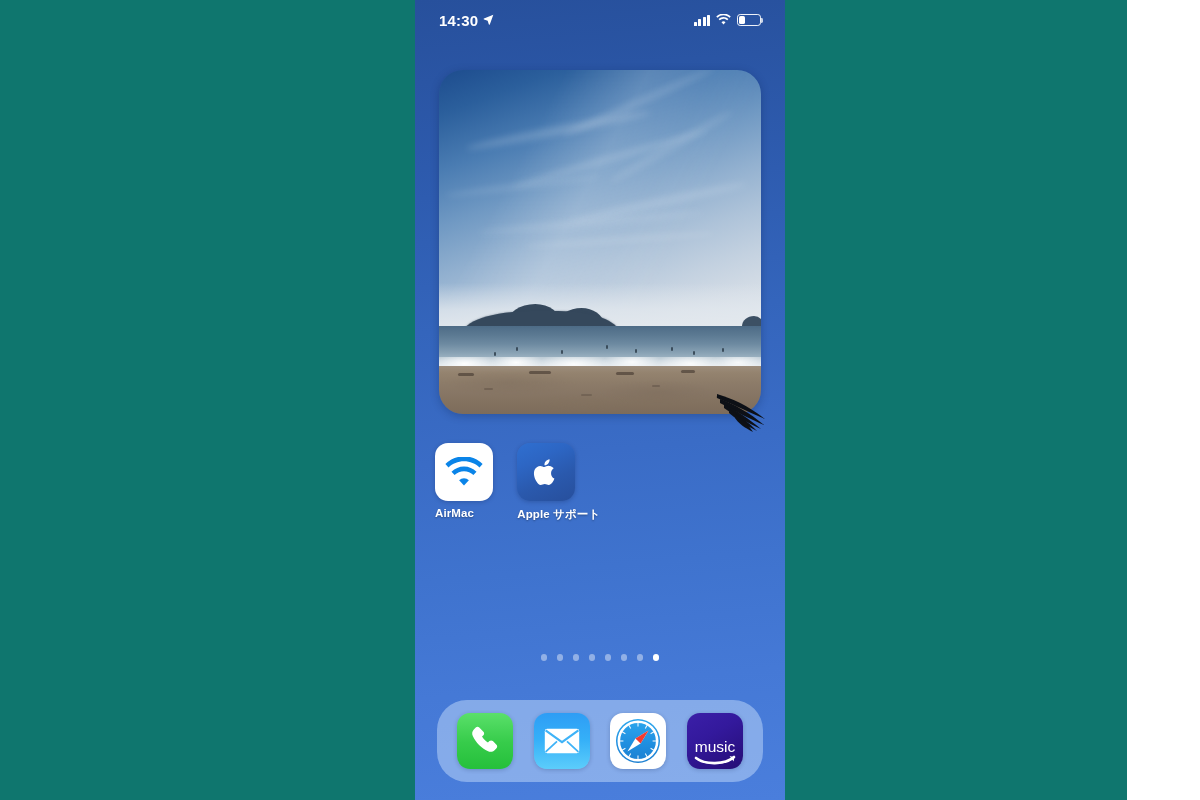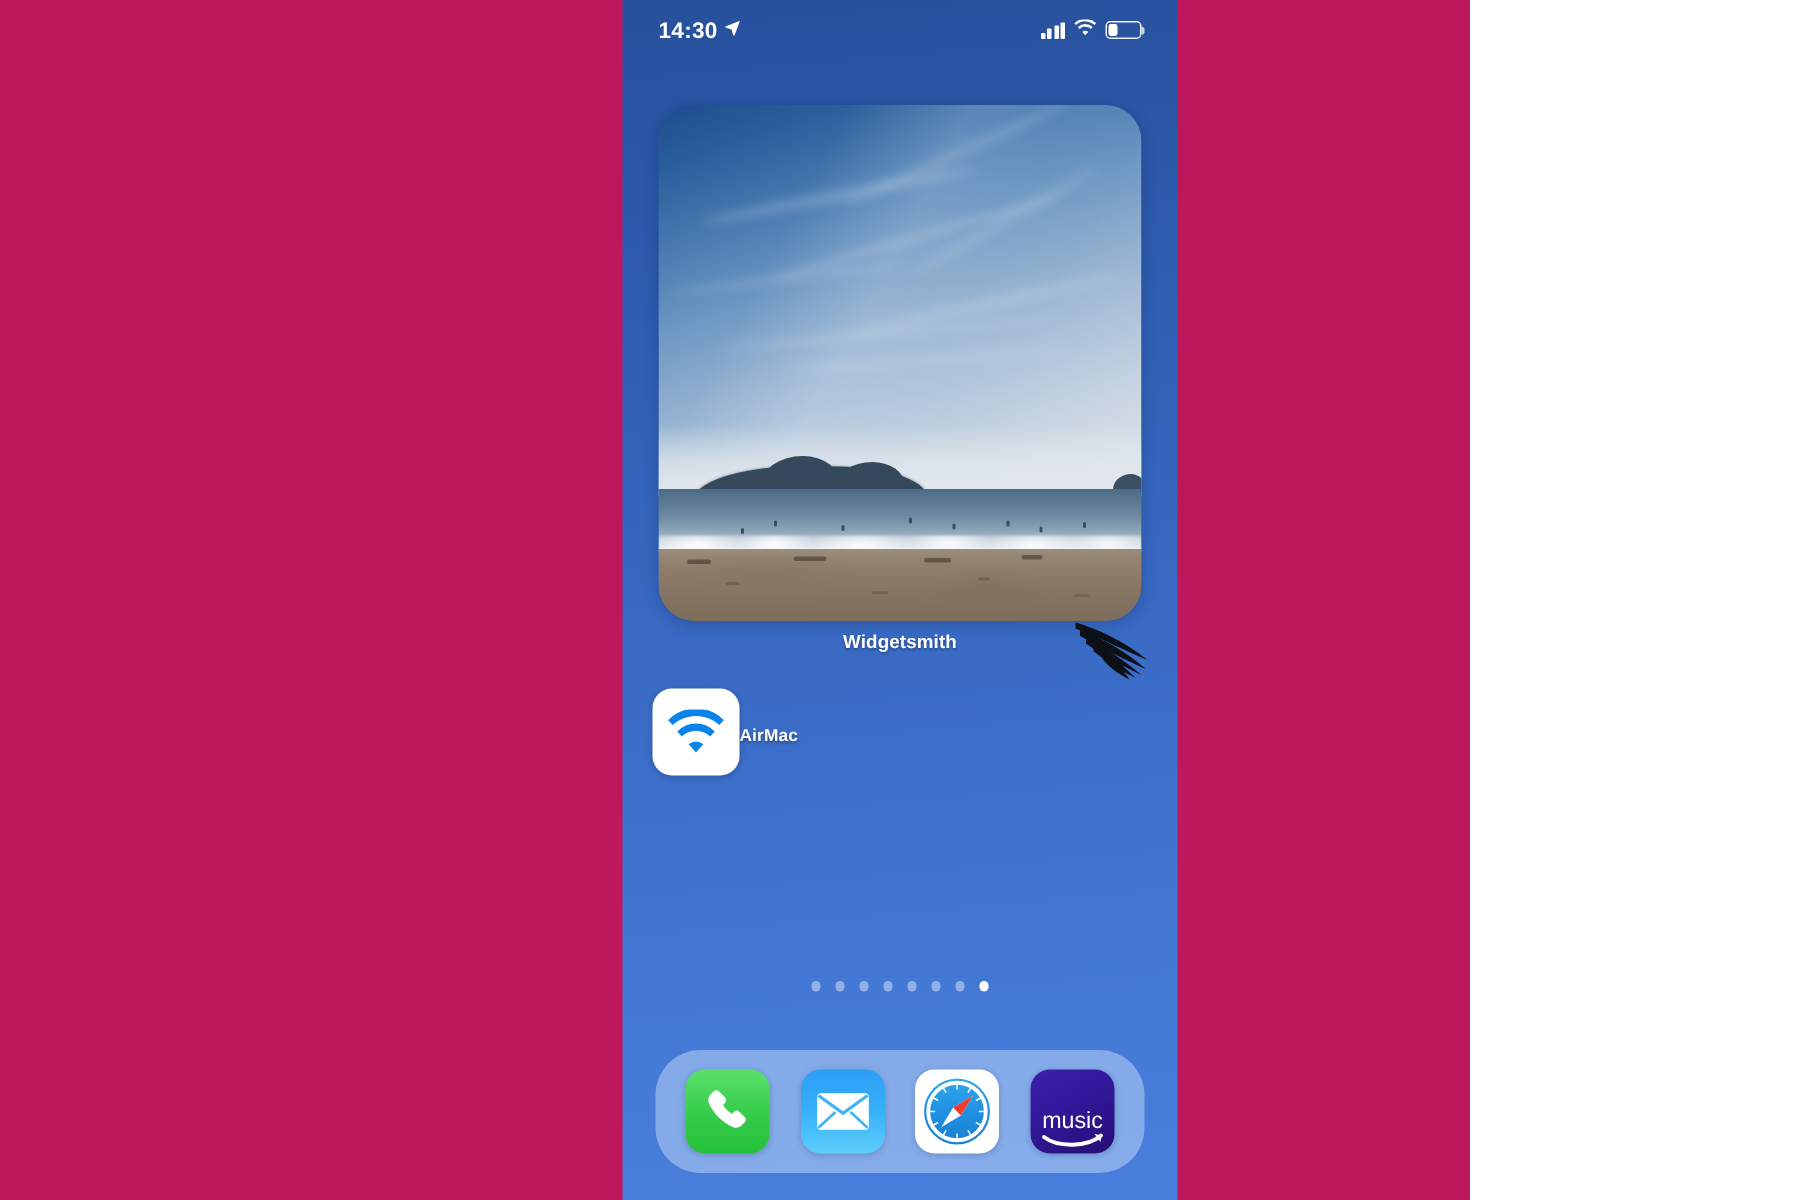--- a/index.html
+++ b/index.html
@@ -11,23 +11,23 @@
     overflow: hidden;
   }
   body {
     font-family: "Liberation Sans", sans-serif;
     -webkit-font-smoothing: antialiased;
   }
 
   
   #page {
     position: relative;
-    width: 980px;
+    width: 1127px;
     height: 800px;
-    background: #be185d;
+    background: #0f766e;
   }
 
   
   #phone-screen {
     position: absolute;
     left: 415px;
     top: 0px;
     width: 370px;
     height: 800px;
     overflow: hidden;
@@ -319,23 +319,22 @@
     top: 443px;
     width: 370px;
     display: grid;
     grid-template-columns: repeat(4, 1fr);
     padding: 0 20px;
     box-sizing: border-box;
     row-gap: 22px;
   }
   .app {
     display: flex;
-    flex-direction: row;
-    align-items: center;
-    margin-top: 16px;
+    flex-direction: column;
+    align-items: flex-start;
   }
   .app-icon {
     position: relative;
     width: 58px;
     height: 58px;
     border-radius: 13px;
     overflow: hidden;
     box-shadow: 0 1px 4px rgba(10,28,70,0.26);
     display: flex;
     align-items: center;
@@ -505,38 +504,46 @@
         <svg id="bird-wing" viewBox="0 0 62 40">
           <g fill="#0d1016">
             <path d="M2 2 C16 6 34 14 50 27 C38 22 20 13 2 6 Z"></path>
             <path d="M5 7 C19 12 35 21 49 33 C37 28 20 19 5 11 Z"></path>
             <path d="M9 12 C21 18 34 27 46 37 C35 32 20 24 9 16 Z"></path>
             <path d="M14 17 C24 23 33 30 42 39 C32 34 21 27 14 21 Z"></path>
             <path d="M20 22 C27 27 33 32 38 40 C30 36 23 31 20 26 Z"></path>
           </g>
         </svg>
 
-        <div id="widget-label">Widgetsmith</div>
       </div>
     </div>
 
     <div id="app-grid">
 
       <div class="app">
         <div class="app-icon ic-airmac">
           <svg width="40" height="30" viewBox="0 0 40 30">
             <path d="M20 28.6 15.1 23.2a7.2 7.2 0 0 1 9.8 0L20 28.6z" fill="#0a84e8"></path>
             <path d="M20 14.2c3.6 0 6.9 1.4 9.4 3.8l3.1-3.3A18 18 0 0 0 20 9.4a18 18 0 0 0-12.5 5.3l3.1 3.3c2.5-2.4 5.8-3.8 9.4-3.8z" fill="#0a84e8"></path>
             <path d="M20 4.3c6 0 11.5 2.3 15.5 6.1l3.1-3.3A26 26 0 0 0 20 -0.6 26 26 0 0 0 1.4 7.1l3.1 3.3C8.5 6.6 14 4.3 20 4.3z" fill="#0a84e8"></path>
           </svg>
         </div>
         <div class="app-label">AirMac</div>
       </div>
 
 
+      <div class="app">
+        <div class="app-icon ic-applesupport">
+          <svg width="26" height="31" viewBox="0 0 22 26">
+            <path d="M15.3 13.6c0-2.7 2.2-4 2.3-4.1-1.3-1.8-3.2-2.1-3.9-2.1-1.7-.2-3.3 1-4.1 1-.9 0-2.1-1-3.5-1-1.8 0-3.5 1.1-4.4 2.7-1.9 3.3-.5 8.1 1.4 10.8.9 1.3 2 2.7 3.4 2.7 1.4-.1 1.9-.9 3.5-.9s2.1.9 3.5.8c1.4 0 2.4-1.3 3.3-2.6.6-.9 1-1.8 1.3-2.8-2.8-1.1-2.8-4.4-2.8-4.5z" fill="#ffffff"></path>
+            <path d="M12.9 5.3c.8-.9 1.3-2.2 1.1-3.5-1.1.1-2.4.8-3.2 1.7-.7.8-1.3 2.1-1.1 3.4 1.2.1 2.4-.6 3.2-1.6z" fill="#ffffff"></path>
+          </svg>
+        </div>
+        <div class="app-label">Apple サポート</div>
+      </div>
 
       <div class="app"></div>
     </div>
 
     <div id="page-dots">
         <span class="dot"></span>
         <span class="dot"></span>
         <span class="dot"></span>
         <span class="dot"></span>
         <span class="dot"></span>

